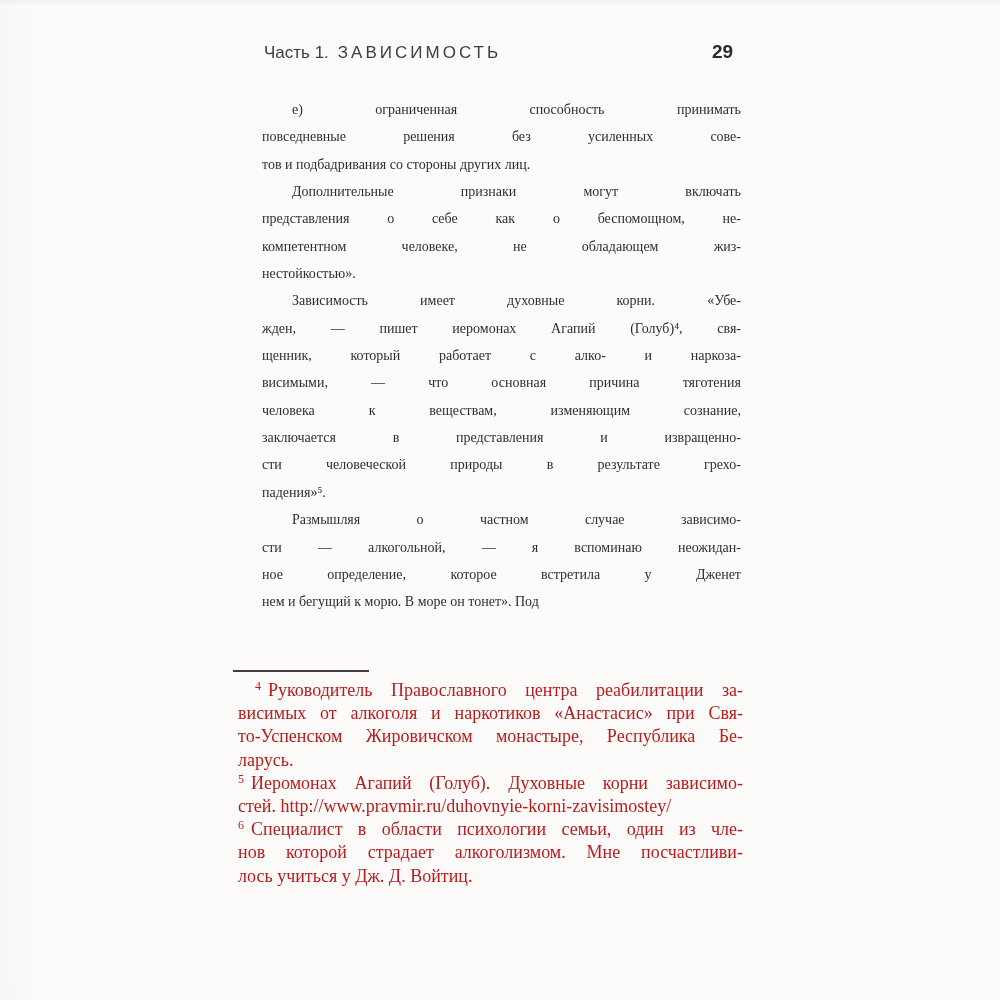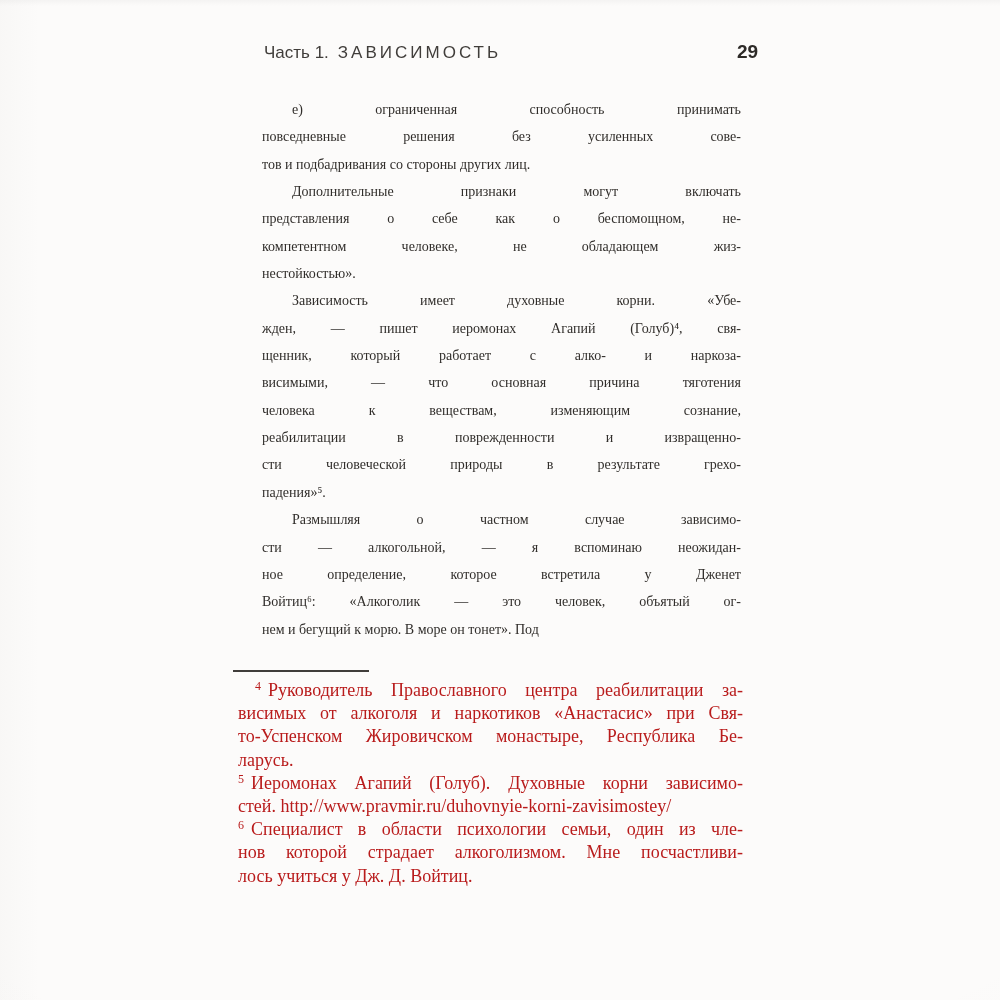--- a/index.html
+++ b/index.html
@@ -36,21 +36,21 @@
     color: #403d3a;
     white-space: nowrap;
   }
   .running-head .chapter {
     letter-spacing: 3px;
     margin-left: 9px;
     margin-top: 40px;
   }
   .folio {
     position: absolute;
-    left: 737px;
+    left: 712px;
     top: 41px;
     font-family: "Liberation Sans", "DejaVu Sans", sans-serif;
     font-size: 19px;
     font-weight: 700;
     color: #2d2a27;
   }
 
   
   .body-text {
     position: absolute;
@@ -128,29 +128,28 @@
         <div class="line">представления о себе как о беспомощном, не-</div>
         <div class="line">компетентном человеке, не обладающем жиз-</div>
         <div class="line last">нестойкостью».</div>
       </div>
       <div class="para">
         <div class="line first">Зависимость имеет духовные корни. «Убе-</div>
         <div class="line">жден, — пишет иеромонах Агапий (Голуб)⁴, свя-</div>
         <div class="line">щенник, который работает с алко- и наркоза-</div>
         <div class="line">висимыми, — что основная причина тяготения</div>
         <div class="line">человека к веществам, изменяющим сознание,</div>
-        <div class="line">реабилитации в поврежденности и извращенно-</div>
+        <div class="line">заключается в представления и извращенно-</div>
         <div class="line">сти человеческой природы в результате грехо-</div>
         <div class="line last">падения»⁵.</div>
       </div>
       <div class="para">
         <div class="line first">Размышляя о частном случае зависимо-</div>
         <div class="line">сти — алкогольной, — я вспоминаю неожидан-</div>
         <div class="line">ное определение, которое встретила у Дженет</div>
-        <div class="line">Войтиц⁶: «Алкоголик — это человек, объятый ог-</div>
         <div class="line last">нем и бегущий к морю. В море он тонет». Под</div>
       </div>
     </div>
 
   <div class="fn-sep"></div>
 
   <div class="footnotes">
       <div class="footnote">
         <div class="fn-line fn-indent"><sup>4</sup>Руководитель Православного центра реабилитации за-</div>
         <div class="fn-line">висимых от алкоголя и наркотиков «Анастасис» при Свя-</div>

